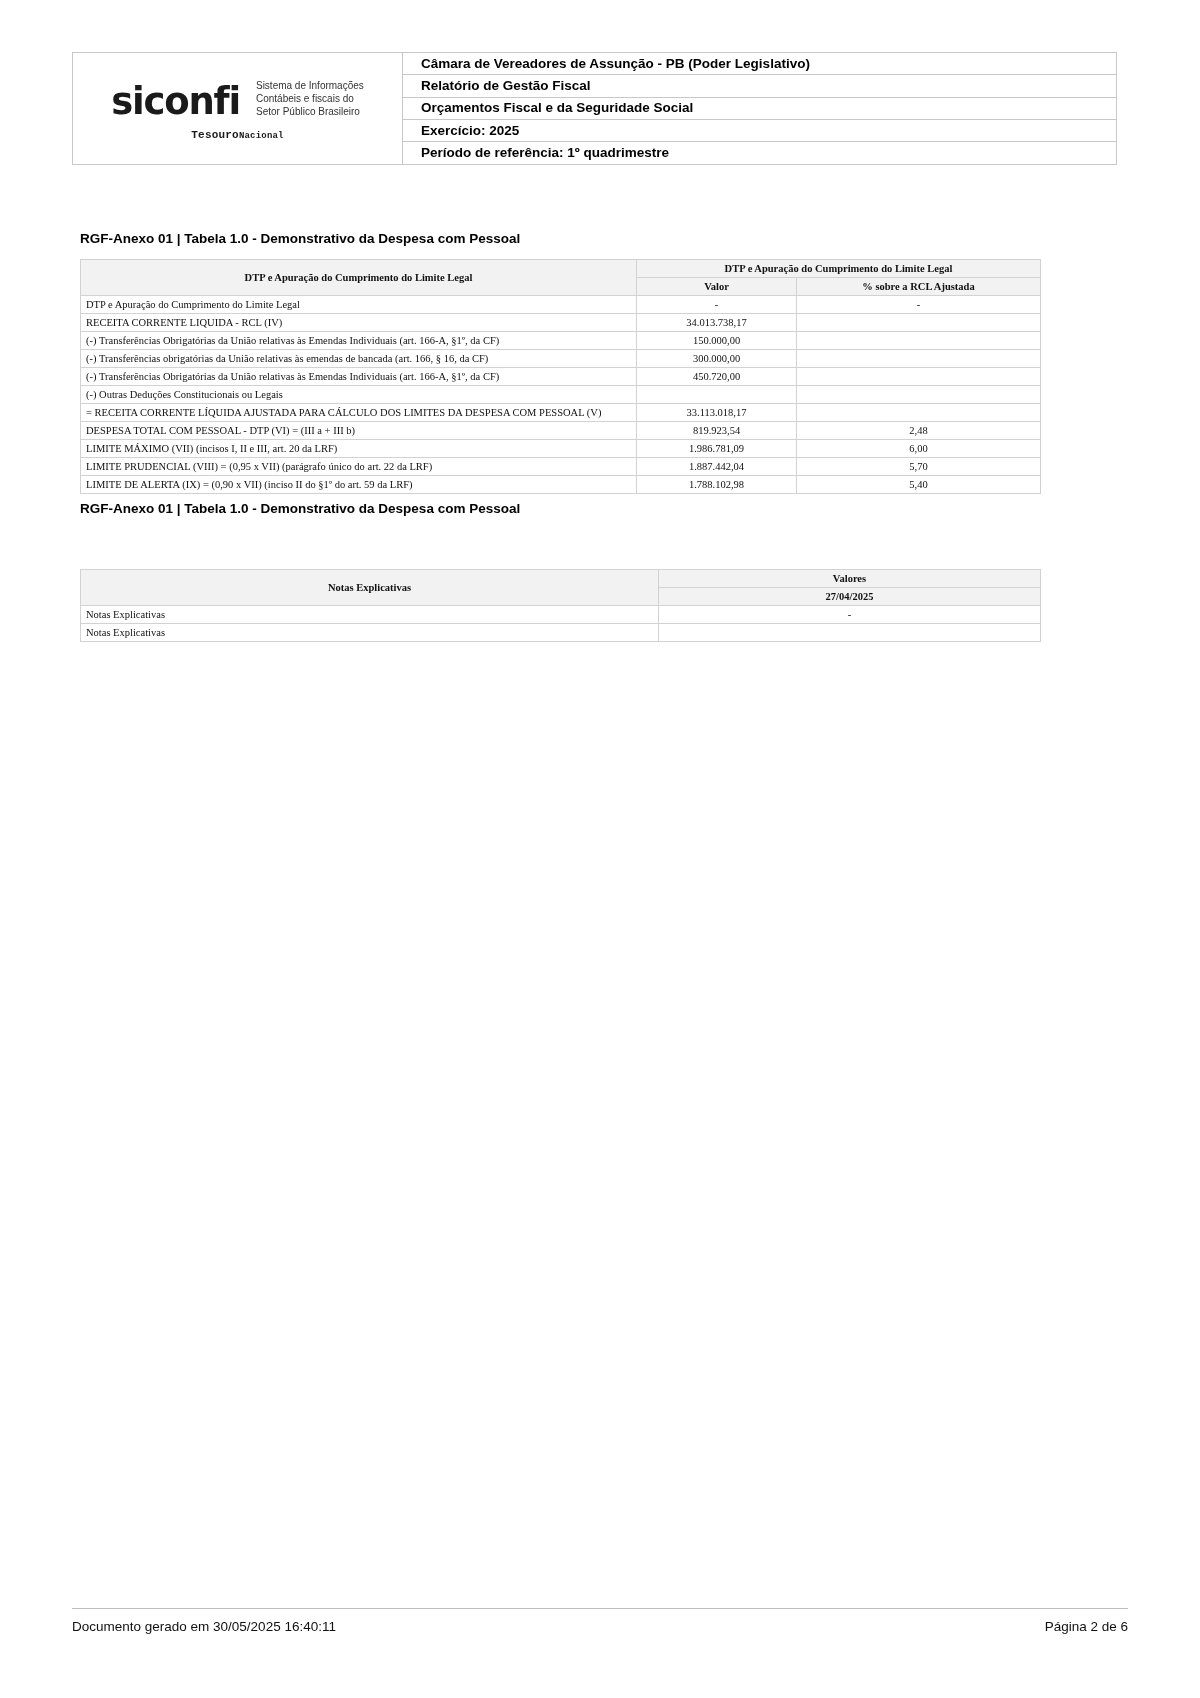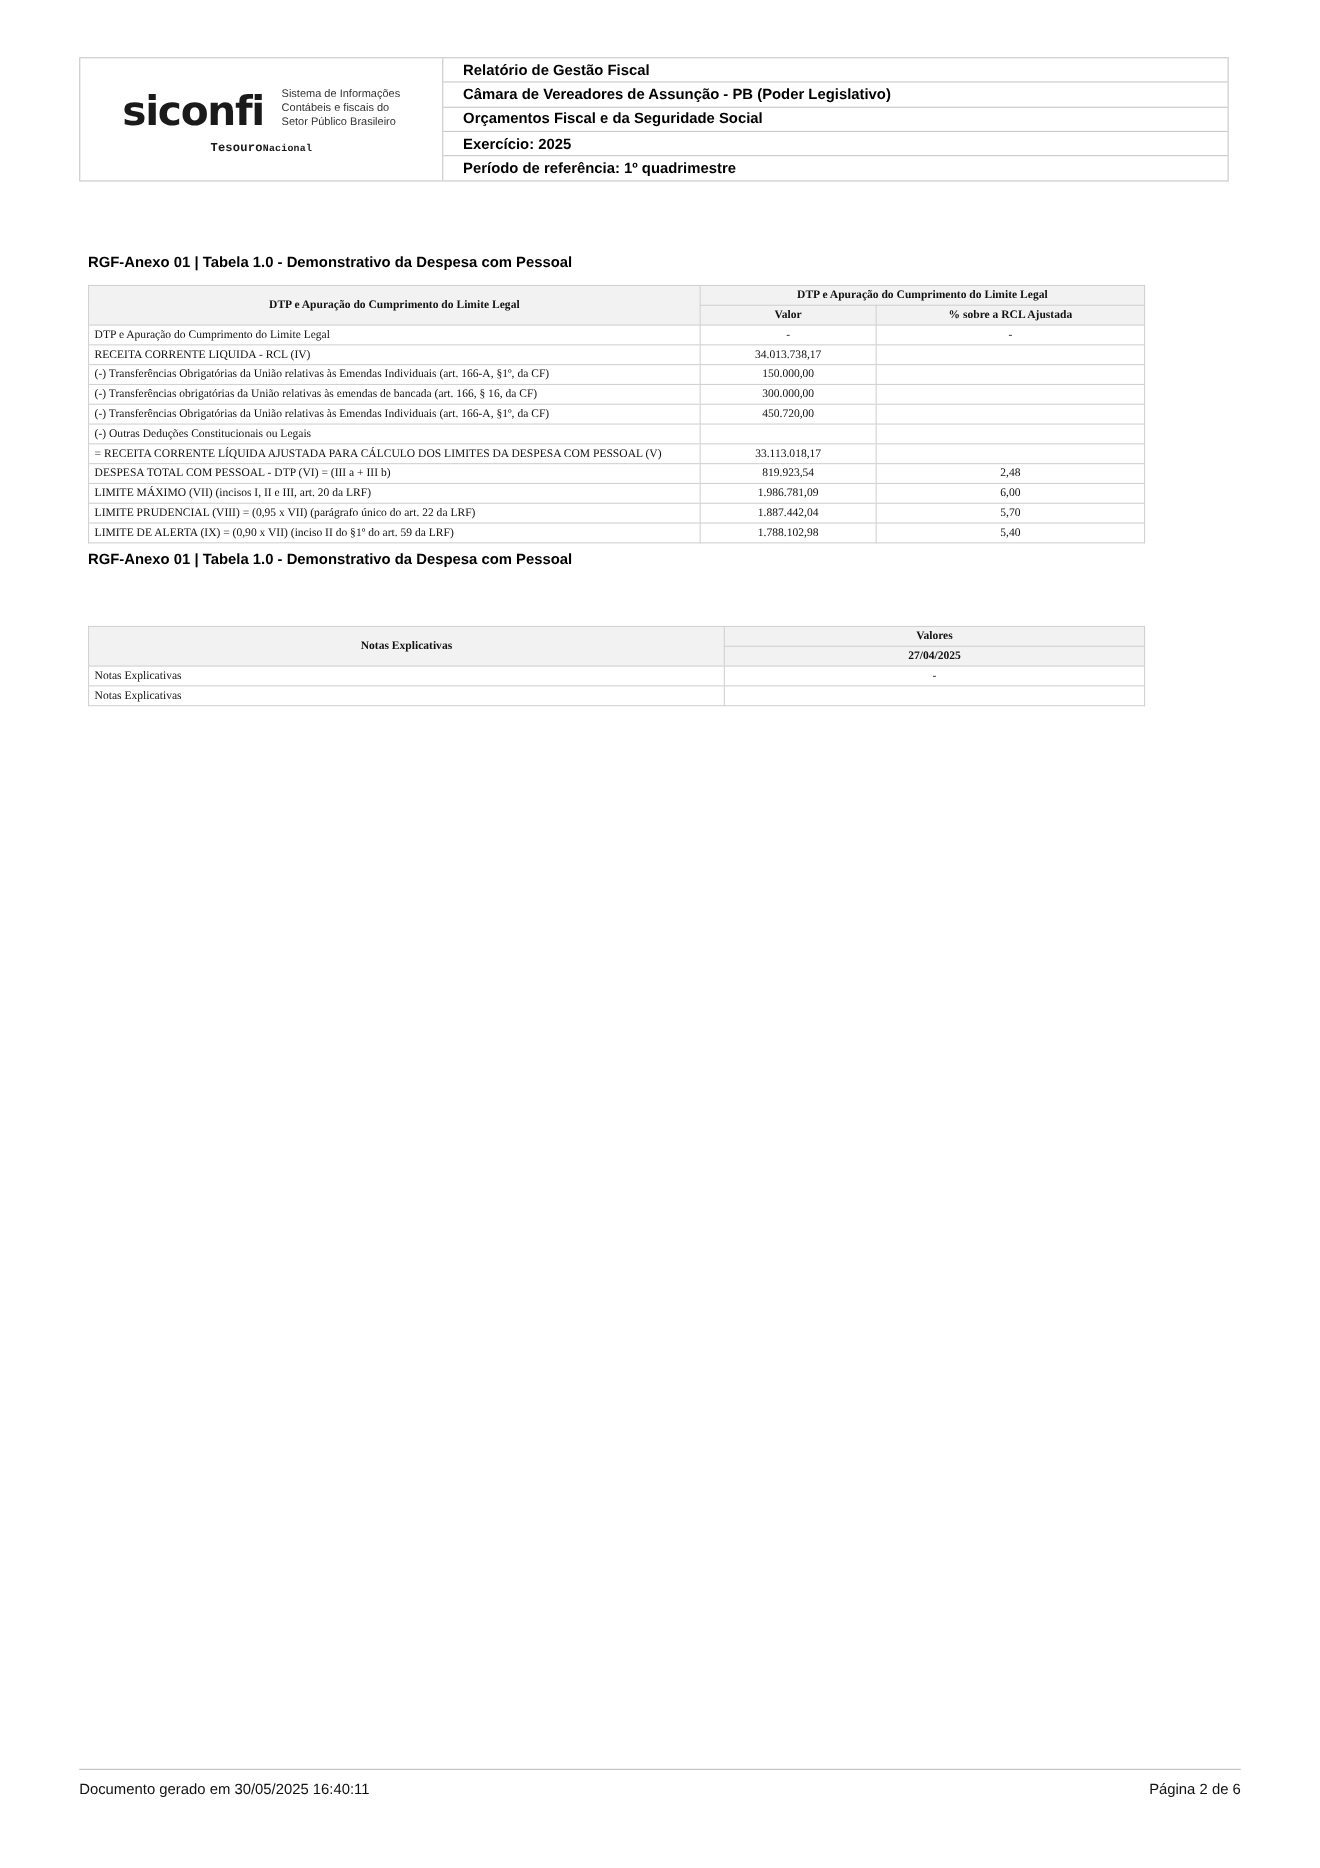--- a/index.html
+++ b/index.html
@@ -162,22 +162,22 @@
           <div>Sistema de Informações</div>
           <div>Contábeis e fiscais do</div>
           <div>Setor Público Brasileiro</div>
         </div>
       </div>
       <div class="logo-tesouro">
         <span>Tesouro</span><span class="sm">Nacional</span>
       </div>
     </div>
     <div class="header-lines">
+      <div class="header-line">Câmara de Vereadores de Assunção - PB (Poder Legislativo)</div>
       <div class="header-line">Relatório de Gestão Fiscal</div>
-      <div class="header-line">Câmara de Vereadores de Assunção - PB (Poder Legislativo)</div>
       <div class="header-line">Orçamentos Fiscal e da Seguridade Social</div>
       <div class="header-line">Exercício: 2025</div>
       <div class="header-line">Período de referência: 1º quadrimestre</div>
     </div>
   </div>
 
   <div class="section-title" id="title1">RGF-Anexo 01 | Tabela 1.0 - Demonstrativo da Despesa com Pessoal</div>
 
   <table class="rgf t1">
     <colgroup>

